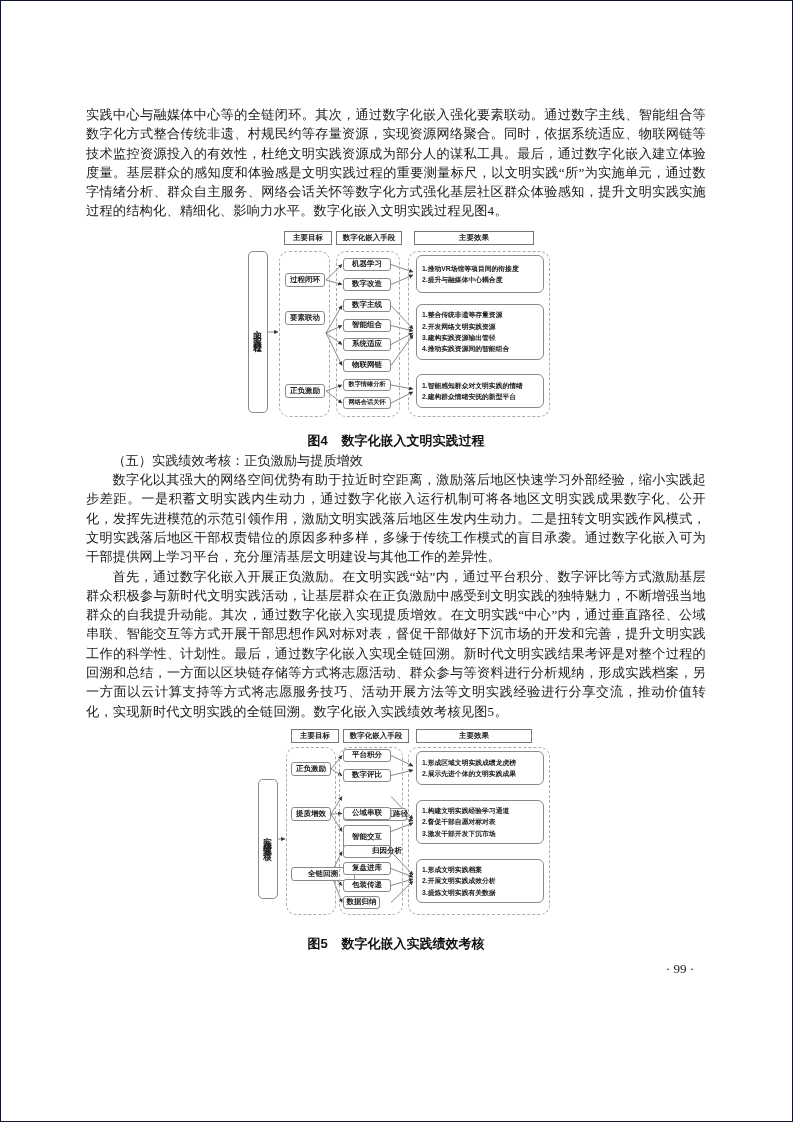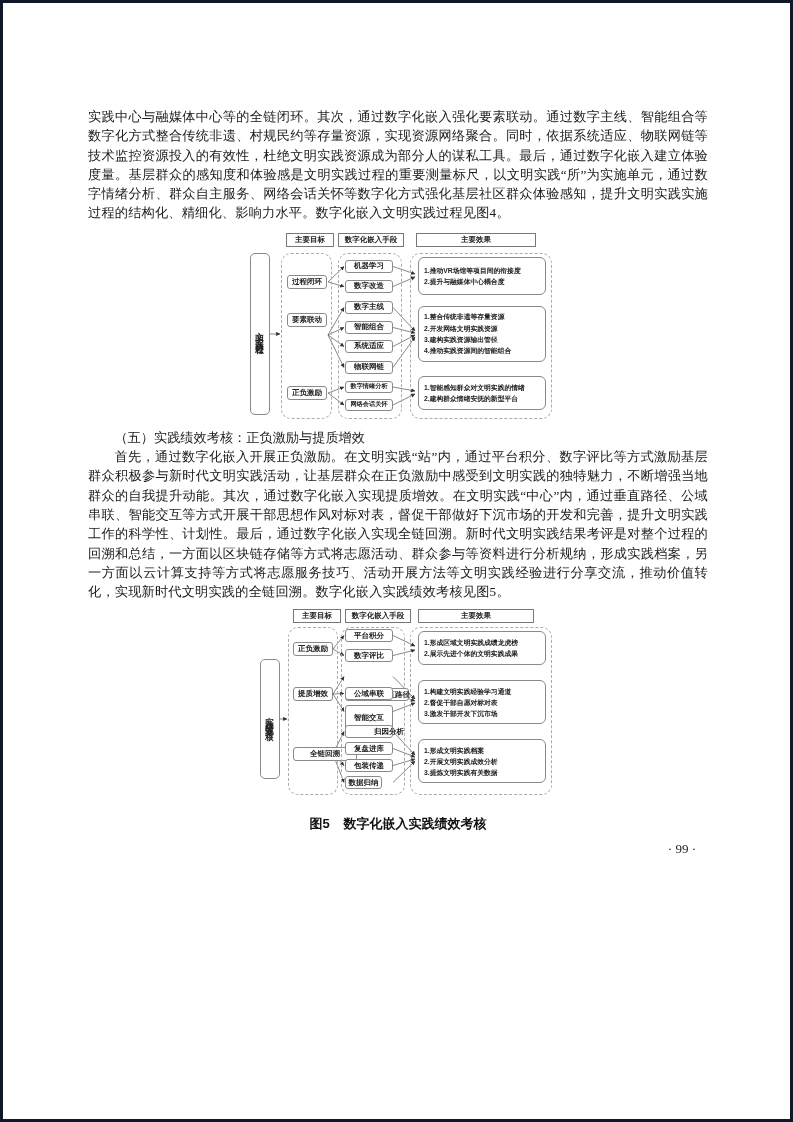--- a/index.html
+++ b/index.html
@@ -1,18 +1,18 @@
 <!DOCTYPE html>
 <html><head>
 <meta charset="utf-8">
 <style>
   html,body { margin:0; padding:0; background:#e8e8e8; }
   .page {
     position:relative; width:793px; height:1122px; margin:0 auto;
-    background:#ffffff; border:3px solid #0f172a; box-sizing:border-box;
+    background:#ffffff; border:1px solid #0f172a; box-sizing:border-box;
     overflow:hidden;
     font-family:"Liberation Serif","DejaVu Serif",serif; color:#1a1a1a;
   }
   .content { position:absolute; left:85px; top:104px; width:620px; }
   .para {
     margin:0; font-size:13.2px; line-height:19.3px; text-align:justify;
     text-indent:2em; letter-spacing:0.2px;
   }
   .para.no-indent { text-indent:0; }
   .section-heading {
@@ -127,22 +127,26 @@
         <div>2.开发网络文明实践资源</div>
         <div>3.建构实践资源输出管径</div>
         <div>4.推动实践资源间的智能组合</div>
       </div>
       <div class="feff" style="left:180px; top:146px; width:128px; height:34px;">
         <div>1.智能感知群众对文明实践的情绪</div>
         <div>2.建构群众情绪安抚的新型平台</div>
       </div>
     </div>
 
+    <div class="fig-caption">
+      <span class="cap-label">图4</span><span>数字化嵌入文明实践过程</span>
+    </div>
 
     <p class="section-heading">（五）实践绩效考核：正负激励与提质增效</p>
+    <p class="para">数字化以其强大的网络空间优势有助于拉近时空距离，激励落后地区快速学习外部经验，缩小实践起步差距。一是积蓄文明实践内生动力，通过数字化嵌入运行机制可将各地区文明实践成果数字化、公开化，发挥先进模范的示范引领作用，激励文明实践落后地区生发内生动力。二是扭转文明实践作风模式，文明实践落后地区干部权责错位的原因多种多样，多缘于传统工作模式的盲目承袭。通过数字化嵌入可为干部提供网上学习平台，充分厘清基层文明建设与其他工作的差异性。</p>
     <p class="para">首先，通过数字化嵌入开展正负激励。在文明实践“站”内，通过平台积分、数字评比等方式激励基层群众积极参与新时代文明实践活动，让基层群众在正负激励中感受到文明实践的独特魅力，不断增强当地群众的自我提升动能。其次，通过数字化嵌入实现提质增效。在文明实践“中心”内，通过垂直路径、公域串联、智能交互等方式开展干部思想作风对标对表，督促干部做好下沉市场的开发和完善，提升文明实践工作的科学性、计划性。最后，通过数字化嵌入实现全链回溯。新时代文明实践结果考评是对整个过程的回溯和总结，一方面以区块链存储等方式将志愿活动、群众参与等资料进行分析规纳，形成实践档案，另一方面以云计算支持等方式将志愿服务技巧、活动开展方法等文明实践经验进行分享交流，推动价值转化，实现新时代文明实践的全链回溯。数字化嵌入实践绩效考核见图5。</p>
 
     <div class="fig fig-5">
       <svg class="arrows" viewBox="0 0 330 205">
         <defs>
           <marker id="ah5" markerWidth="7" markerHeight="7" refX="5.5" refY="3" orient="auto">
             <path d="M0,0 L6,3 L0,6 Z" fill="#333"></path>
           </marker>
         </defs>
         <g stroke="#555" stroke-width="0.7" marker-end="url(#ah5)">

